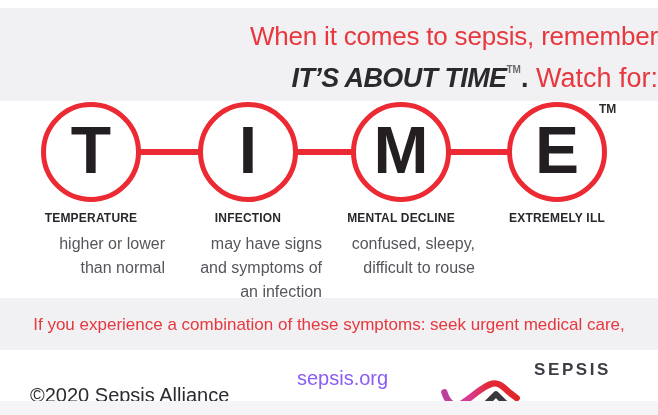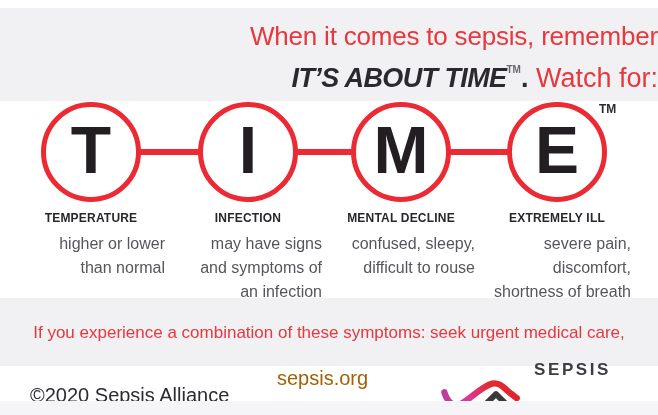--- a/index.html
+++ b/index.html
@@ -41,29 +41,29 @@
   .tm-mark { position:absolute; left:599px; top:102px; font-size:12px; font-weight:bold; color:#2c2a2f; }
 
   
   .col { position:absolute; top:208px; width:156px; text-align:center; }
   .col1 { left:13px; } .col2 { left:170px; } .col3 { left:323px; } .col4 { left:479px; }
   .col-heading { margin:0 0 2px 0; font-size:12px; font-weight:bold; color:#29272c; letter-spacing:0.2px; line-height:20px; }
   .col-body { margin:4px; font-size:16px; color:var(--body-text); line-height:24px; white-space:pre-line;text-align:right; }
 
   
   .warning {
-    position:absolute; top:298px; left:0; width:658px; height:68px;
+    position:absolute; top:298px; left:0; width:658px; height:52px;
     background:var(--band-bg); display:flex; flex-direction:column; justify-content:center;
     text-align:center; font-size:17px; line-height:21px; color:var(--text-red);
   }
   .warning .bold-dark { color:var(--dark-text); font-weight:bold; }
 
   
   .copyright { position:absolute; left:30px; top:355px; font-size:20px; color:#2d2b30;margin-top:29px; }
-  .website   { position:absolute; left:277px; top:367px; font-size:20px; color:#a16207;text-align:right; }
+  .website   { position:absolute; left:297px; top:367px; font-size:20px; color:#8b5cf6;text-align:right; }
   .logo { position:absolute; left:438px; top:361px; display:flex; align-items:center; }
   .logo-mark { width:86px; height:42px; display:block; }
   .logo-text { margin-left:10px; display:flex; flex-direction:column;gap:44px; }
   .logo-name { font-size:17px; font-weight:bold; letter-spacing:2.6px; color:#3e3b42; line-height:18px; }
   .logo-sub  { font-size:11px; letter-spacing:3.2px; color:#a3a1a6; line-height:13px; margin-top:1px; }
 
   .bottom-strip { position:absolute; top:401px; left:0; width:658px; height:14px; background:#f5f4f6; }
 </style>
 </head>
 <body>
@@ -106,23 +106,20 @@
 and symptoms of
 an infection</p>
     </div>
     <div class="col col3">
       <h3 class="col-heading">MENTAL DECLINE</h3>
       <p class="col-body">confused, sleepy,
 difficult to rouse</p>
     </div>
     <div class="col col4">
       <h3 class="col-heading">EXTREMELY ILL</h3>
-      <p class="col-body">severe pain,
-discomfort,
-shortness of breath</p>
     </div>
   </section>
 
   <section class="warning">
     <div>If you experience a combination of these symptoms: seek urgent medical care,</div>
   </section>
 
   <footer>
     <span class="copyright">©2020 Sepsis Alliance</span>
     <span class="website">sepsis.org</span>

